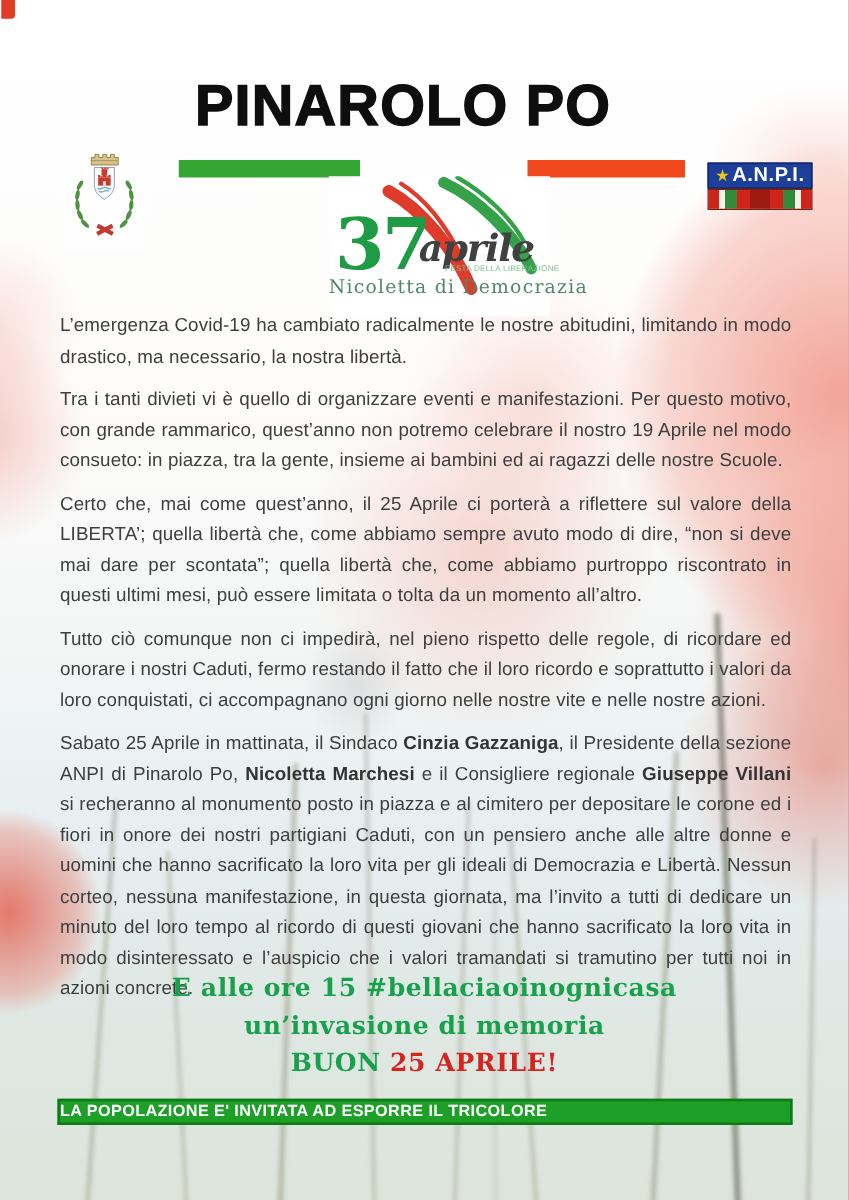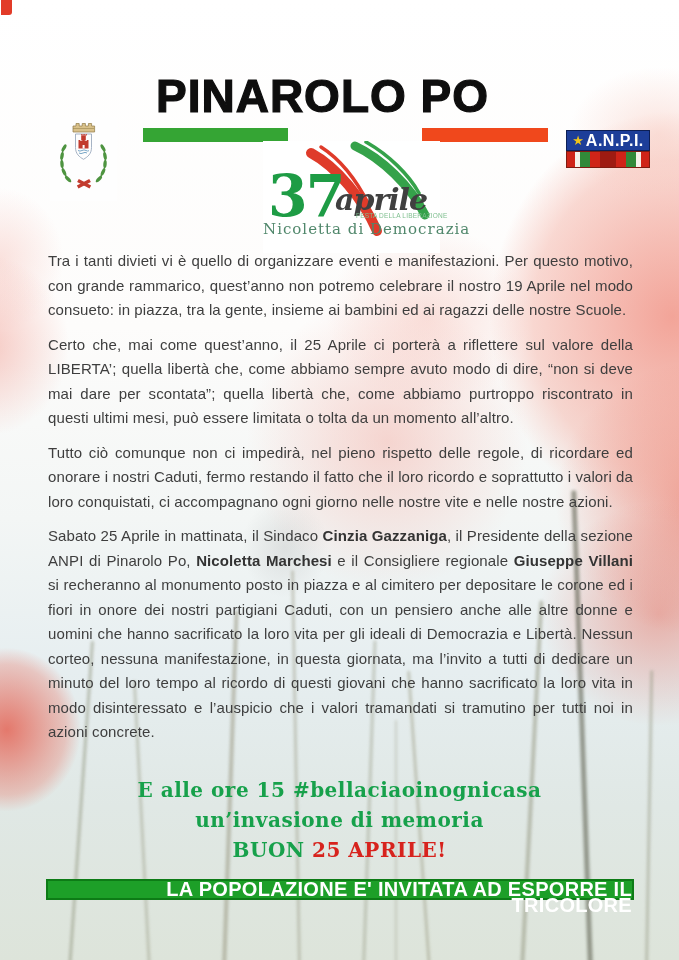--- a/index.html
+++ b/index.html
@@ -20,21 +20,21 @@
       radial-gradient(ellipse 85px 95px at 0% 27%, rgba(246,192,184,.45), transparent 75%),
       
       linear-gradient(180deg,#ffffff 0%,#fdfcfb 34%,#f3f6f5 54%,#e6eef0 70%,#e0e8e5 84%,#dde4da 100%);
   }
   
   .stem{position:absolute;bottom:-10px;border-radius:3px;transform-origin:bottom center;filter:blur(1.5px);}
   
   .corner-dot{position:absolute;left:1px;top:0;width:11px;height:15px;background:#e23b28;border-radius:0 0 3px 0;filter:blur(.4px);}
   
   h1.title{
-    position:absolute;left:0;right:34px;top:57px;margin:16px;text-align:center;
+    position:absolute;left:0;right:34px;top:57px;margin:4px;text-align:center;
     font-size:46px;line-height:1;font-weight:900;color:#0e0e0e;letter-spacing:1px;
     -webkit-text-stroke:1.2px #0e0e0e;
   }
   
   .coat{position:absolute;left:50px;top:118px;width:67px;height:83px;background:#fefefe;}
   .bar{position:absolute;top:128px;height:14px;}
   .bar.green{left:143px;width:145px;background:#35a534;}
   .bar.red{left:422px;width:126px;background:#f0481c;}
   .aprile-logo{position:absolute;left:263px;top:141px;width:177px;height:112px;background:#fff;}
   .aprile-logo svg{position:absolute;left:0;top:0;}
@@ -60,22 +60,22 @@
   .content p{margin:0 0 10px 0;font-size:15px;line-height:24.5px;text-align:justify;
          color:#3e3e3e;letter-spacing:.1px;}
   .content p b{font-weight:bold;color:#333;}
   
   .closing{position:absolute;left:0;right:0;top:775px;text-align:center;
          font-family:"DejaVu Serif",serif;font-weight:bold;font-size:20px;letter-spacing:.5px;}
   .closing .line{height:30px;line-height:30px;color:#17a14b;}
   .closing .red{color:#d7231d;}
   
   .banner{position:absolute;left:46px;top:879px;width:588px;box-sizing:border-box;height:21px;
-         background:#1d9f28;border:2px solid #0d7b16;color:#fff;text-align:right;
-         font-weight:bold;font-size:20px;line-height:16px;letter-spacing:.3px;}
+         background:#1d9f28;border:2px solid #0d7b16;color:#fff;text-align:left;
+         font-weight:bold;font-size:13px;line-height:16px;letter-spacing:.3px;}
 </style>
 </head>
 <body>
 
 <div class="poster">
 
   <div class="stem" style="left:68px;width:3px;height:330px;background:rgba(145,150,125,.55);transform:rotate(4deg);"></div>
   <div class="stem" style="left:148px;width:3px;height:290px;background:rgba(160,162,140,.5);transform:rotate(-3deg);"></div>
   <div class="stem" style="left:222px;width:4px;height:360px;background:rgba(150,148,125,.55);transform:rotate(2deg);"></div>
   <div class="stem" style="left:298px;width:3px;height:400px;background:rgba(158,160,138,.5);transform:rotate(-1deg);"></div>
@@ -145,20 +145,21 @@
 
   <div class="anpi">
     <div class="anpi-top">
       <span class="anpi-star">★</span>
       <span class="anpi-label">A.N.P.I.</span>
     </div>
     <div class="anpi-ribbon"></div>
   </div>
 
   <div class="content">
+    <p>L’emergenza Covid-19 ha cambiato radicalmente le nostre abitudini, limitando in modo drastico, ma necessario, la nostra libertà.</p>
     <p>Tra i tanti divieti vi è quello di organizzare eventi e manifestazioni. Per questo motivo, con grande rammarico, quest’anno non potremo celebrare il nostro 19 Aprile nel modo consueto: in piazza, tra la gente, insieme ai bambini ed ai ragazzi delle nostre Scuole.</p>
     <p>Certo che, mai come quest’anno, il 25 Aprile ci porterà a riflettere sul valore della LIBERTA’; quella libertà che, come abbiamo sempre avuto modo di dire, “non si deve mai dare per scontata”; quella libertà che, come abbiamo purtroppo riscontrato in questi ultimi mesi, può essere limitata o tolta da un momento all’altro.</p>
     <p>Tutto ciò comunque non ci impedirà, nel pieno rispetto delle regole, di ricordare ed onorare i nostri Caduti, fermo restando il fatto che il loro ricordo e soprattutto i valori da loro conquistati, ci accompagnano ogni giorno nelle nostre vite e nelle nostre azioni.</p>
     <p><span>Sabato 25 Aprile in mattinata, il Sindaco </span><b>Cinzia Gazzaniga</b><span>, il Presidente della sezione ANPI di Pinarolo Po, </span><b>Nicoletta Marchesi</b><span> e il Consigliere regionale </span><b>Giuseppe Villani</b><span> si recheranno al monumento posto in piazza e al cimitero per depositare le corone ed i fiori in onore dei nostri partigiani Caduti, con un pensiero anche alle altre donne e uomini che hanno sacrificato la loro vita per gli ideali di Democrazia e Libertà. Nessun corteo, nessuna manifestazione, in questa giornata, ma l’invito a tutti di dedicare un minuto del loro tempo al ricordo di questi giovani che hanno sacrificato la loro vita in modo disinteressato e l’auspicio che i valori tramandati si tramutino per tutti noi in azioni concrete.</span></p>
   </div>
 
   <div class="closing">
     <div class="line">E alle ore 15 #bellaciaoinognicasa</div>
     <div class="line">un’invasione di memoria</div>
     <div class="line"><span>BUON </span><span class="red">25 APRILE!</span></div>

